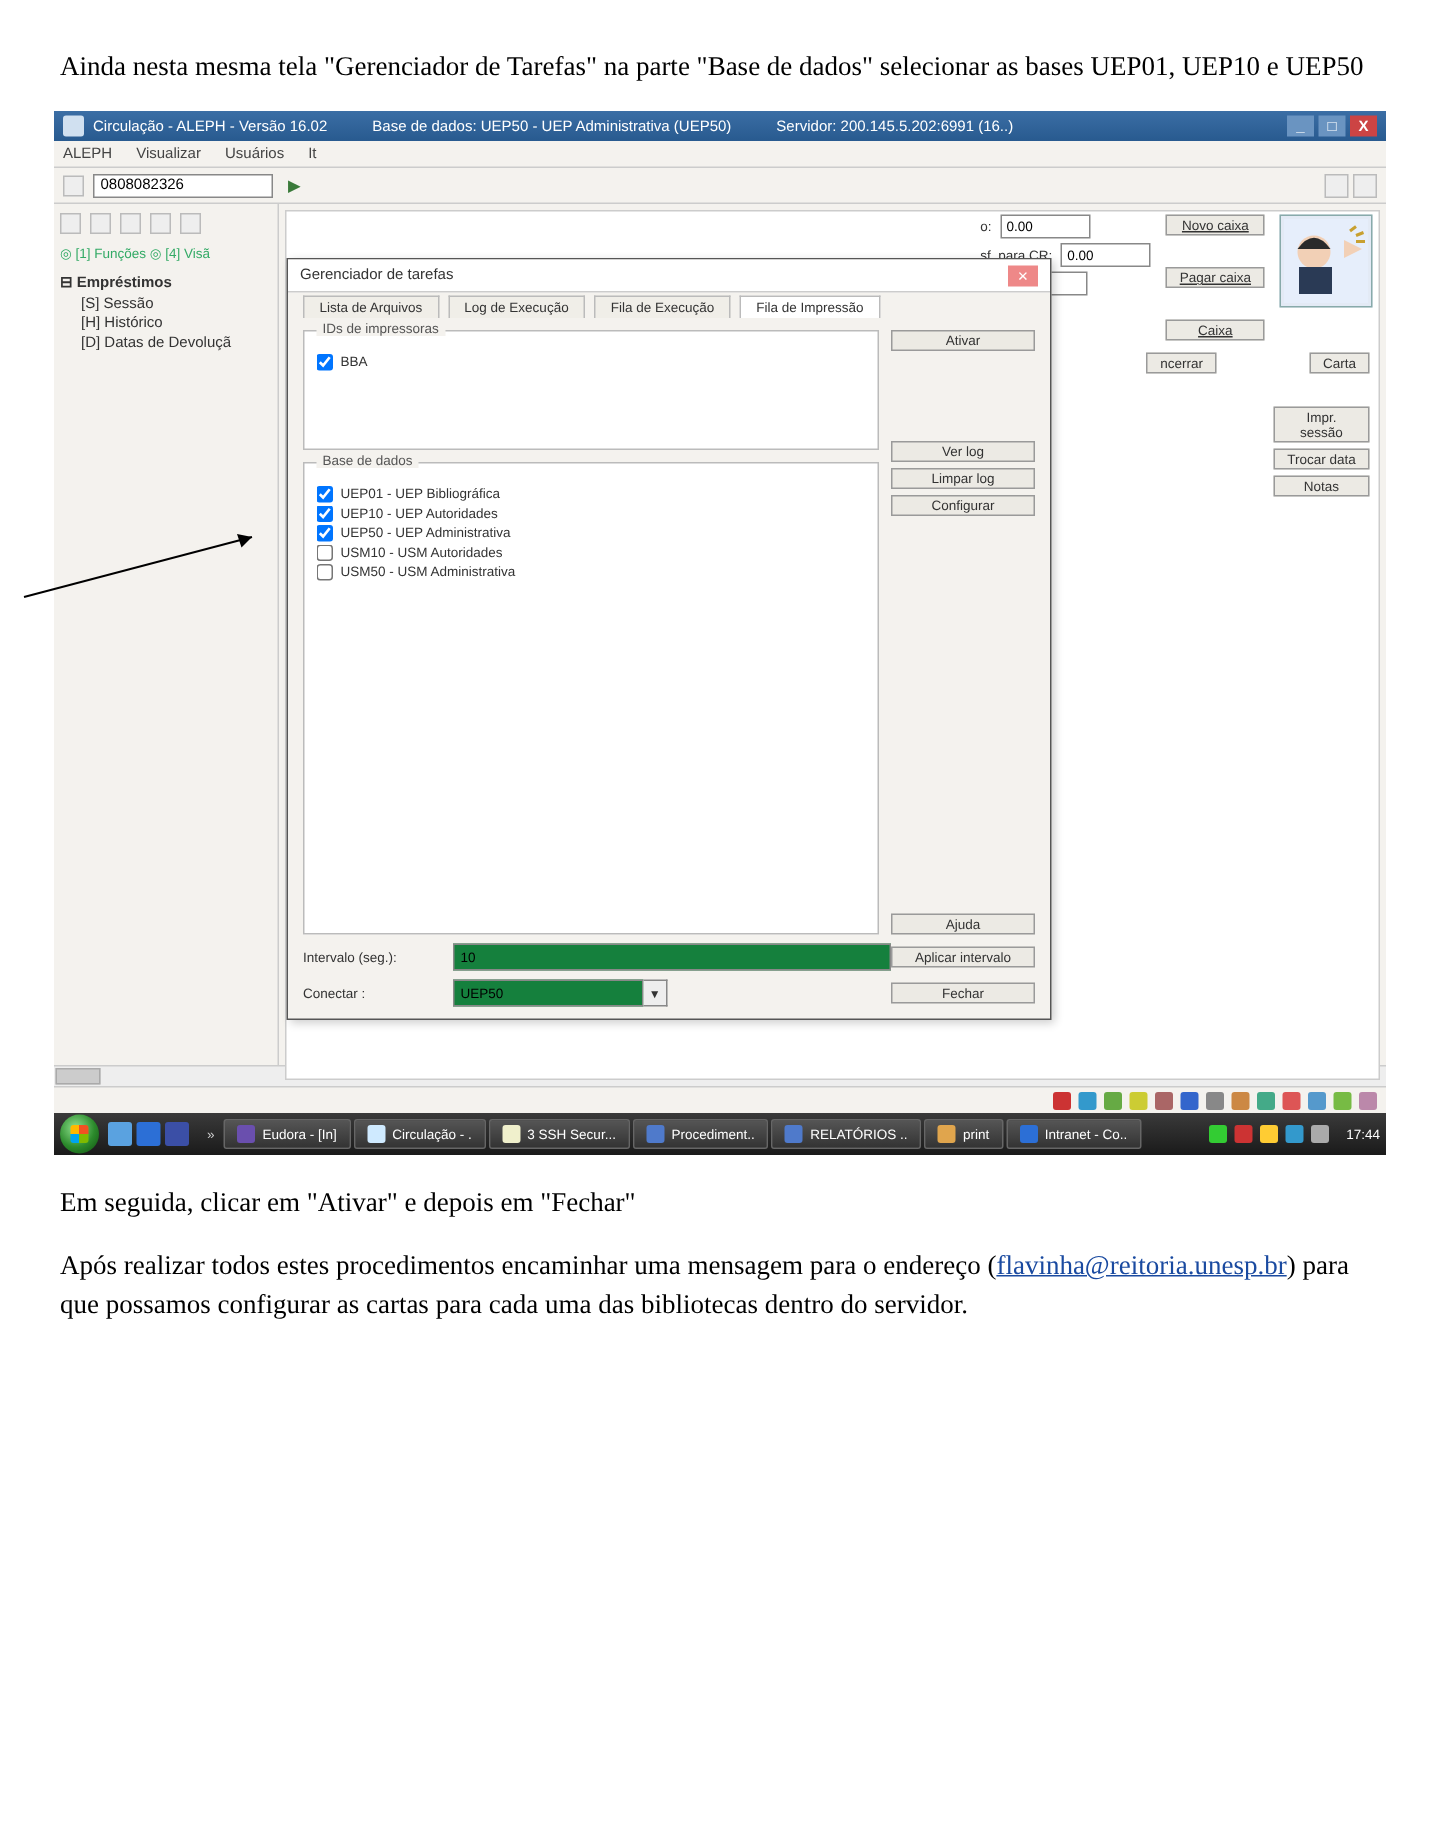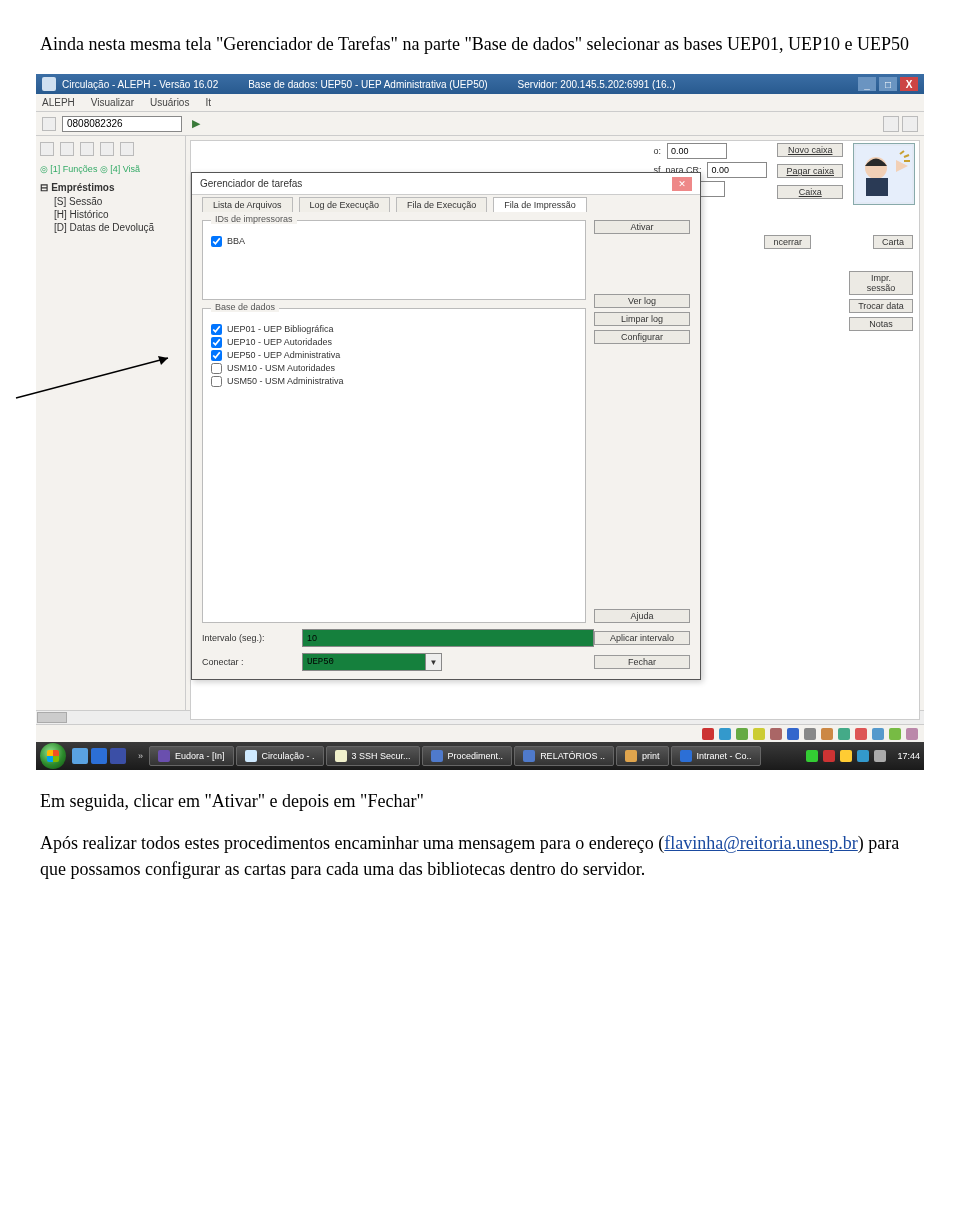--- a/index.html
+++ b/index.html
@@ -21,21 +21,21 @@
     .toolbuttons span { width: 14px; height: 14px; display: inline-block; border: 1px solid #bbb; background: #eee; }
     .tabs-small { color: #3a6; font-size: 9px; padding: 2px 0 6px 0; }
     .tree-title { font-weight: bold; padding: 2px 0; }
     .tree-item { padding: 1px 0 1px 14px; color: #333; }
     .right-area { flex: 1; position: relative; background: #fff; border: 1px solid #ccc; margin: 4px; }
     .right-top { position: absolute; right: 4px; top: 2px; display: flex; gap: 10px; align-items: flex-start; }
     .fields-col { display: flex; flex-direction: column; gap: 3px; font-size: 9px; }
     .fld-line { display: flex; align-items: center; gap: 6px; }
     .fld-line input { width: 60px; height: 16px; border: 1px solid #888; font-size: 9px; padding: 0 3px; }
     .btn { background: #eceae4; border: 1px solid #9a9a9a; font-size: 9px; padding: 1px 8px; cursor: default; text-align: center; }
-    .btn-col { display: flex; flex-direction: column; gap: 7px; }
+    .btn-col { display: flex; flex-direction: column; gap: 21px; }
     .mascot { width: 62px; height: 62px; background: #e3eaf5; border: 1px solid #8aa; display: flex; align-items: center; justify-content: center; }
     .mascot svg { width: 56px; height: 56px; }
     .side-btns { position: absolute; right: 6px; top: 130px; display: flex; flex-direction: column; gap: 4px; }
     .side-btns .btn { width: 64px; }
     .dialog { position: absolute; left: 155px; top: 36px; width: 510px; height: 508px; background: #f4f2ee; border: 1px solid #555; box-shadow: 2px 2px 6px rgba(0,0,0,0.2); }
     .dialog-title { background: #fff; height: 22px; display: flex; align-items: center; padding: 0 8px; font-size: 10px; color: #333; border-bottom: 1px solid #ccc; }
     .dialog-title .close { margin-left: auto; width: 20px; height: 14px; background: #e88; color: #fff; display: inline-flex; align-items: center; justify-content: center; font-size: 9px; }
     .dialog-body { padding: 2px 10px 8px 10px; height: calc(100% - 22px); display: flex; flex-direction: column; }
     .dlg-tabs { display: flex; gap: 6px; font-size: 9px; margin-bottom: 8px; }
     .dlg-tab { padding: 2px 10px; border: 1px solid #bbb; background: #f0eee8; border-bottom: none; }
@@ -237,21 +237,21 @@
         </div>
 
         <div class="bottom-row">
           <label>Intervalo (seg.):</label>
           <input type="text" value="10" style="">
           <span class="btn">Aplicar intervalo</span>
         </div>
         <div class="bottom-row">
           <label>Conectar :</label>
           <div style="flex:1;display:flex">
-              <input type="text" style="flex: 0 0 120px; font-family: Liberation Mono, monospace;" value="UEP50">
+              <input type="text" style="flex: 0 0 120px;" value="UEP50">
               <span style="border:1px solid #888;border-left:none;width:16px;display:inline-flex;align-items:center;justify-content:center;background:#eee;font-size:8px">▼</span>
             </div>
           <div style="flex:1"></div>
           <span class="btn">Fechar</span>
         </div>
       </div>
     </div>
 
   </div>
 

